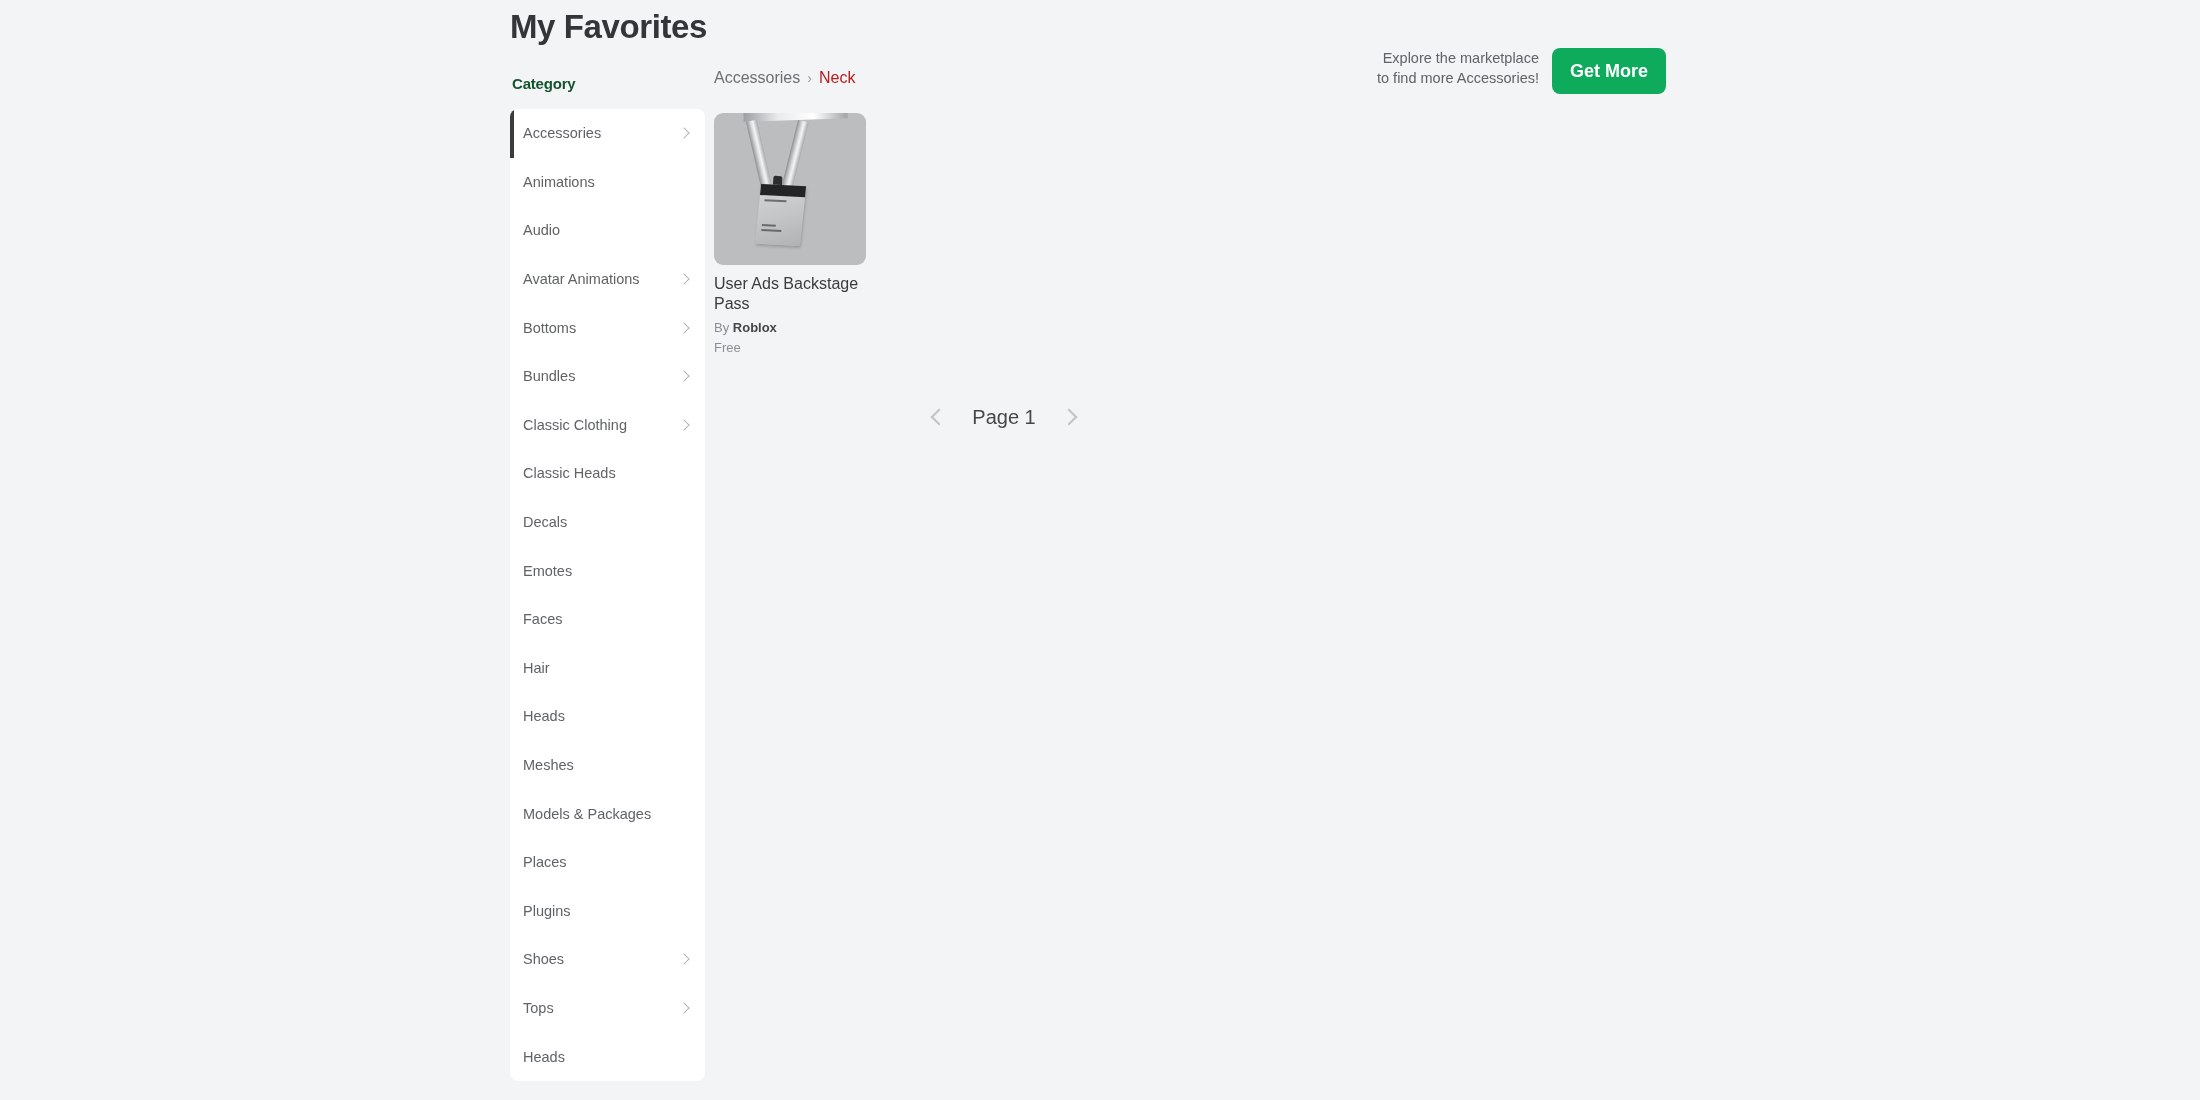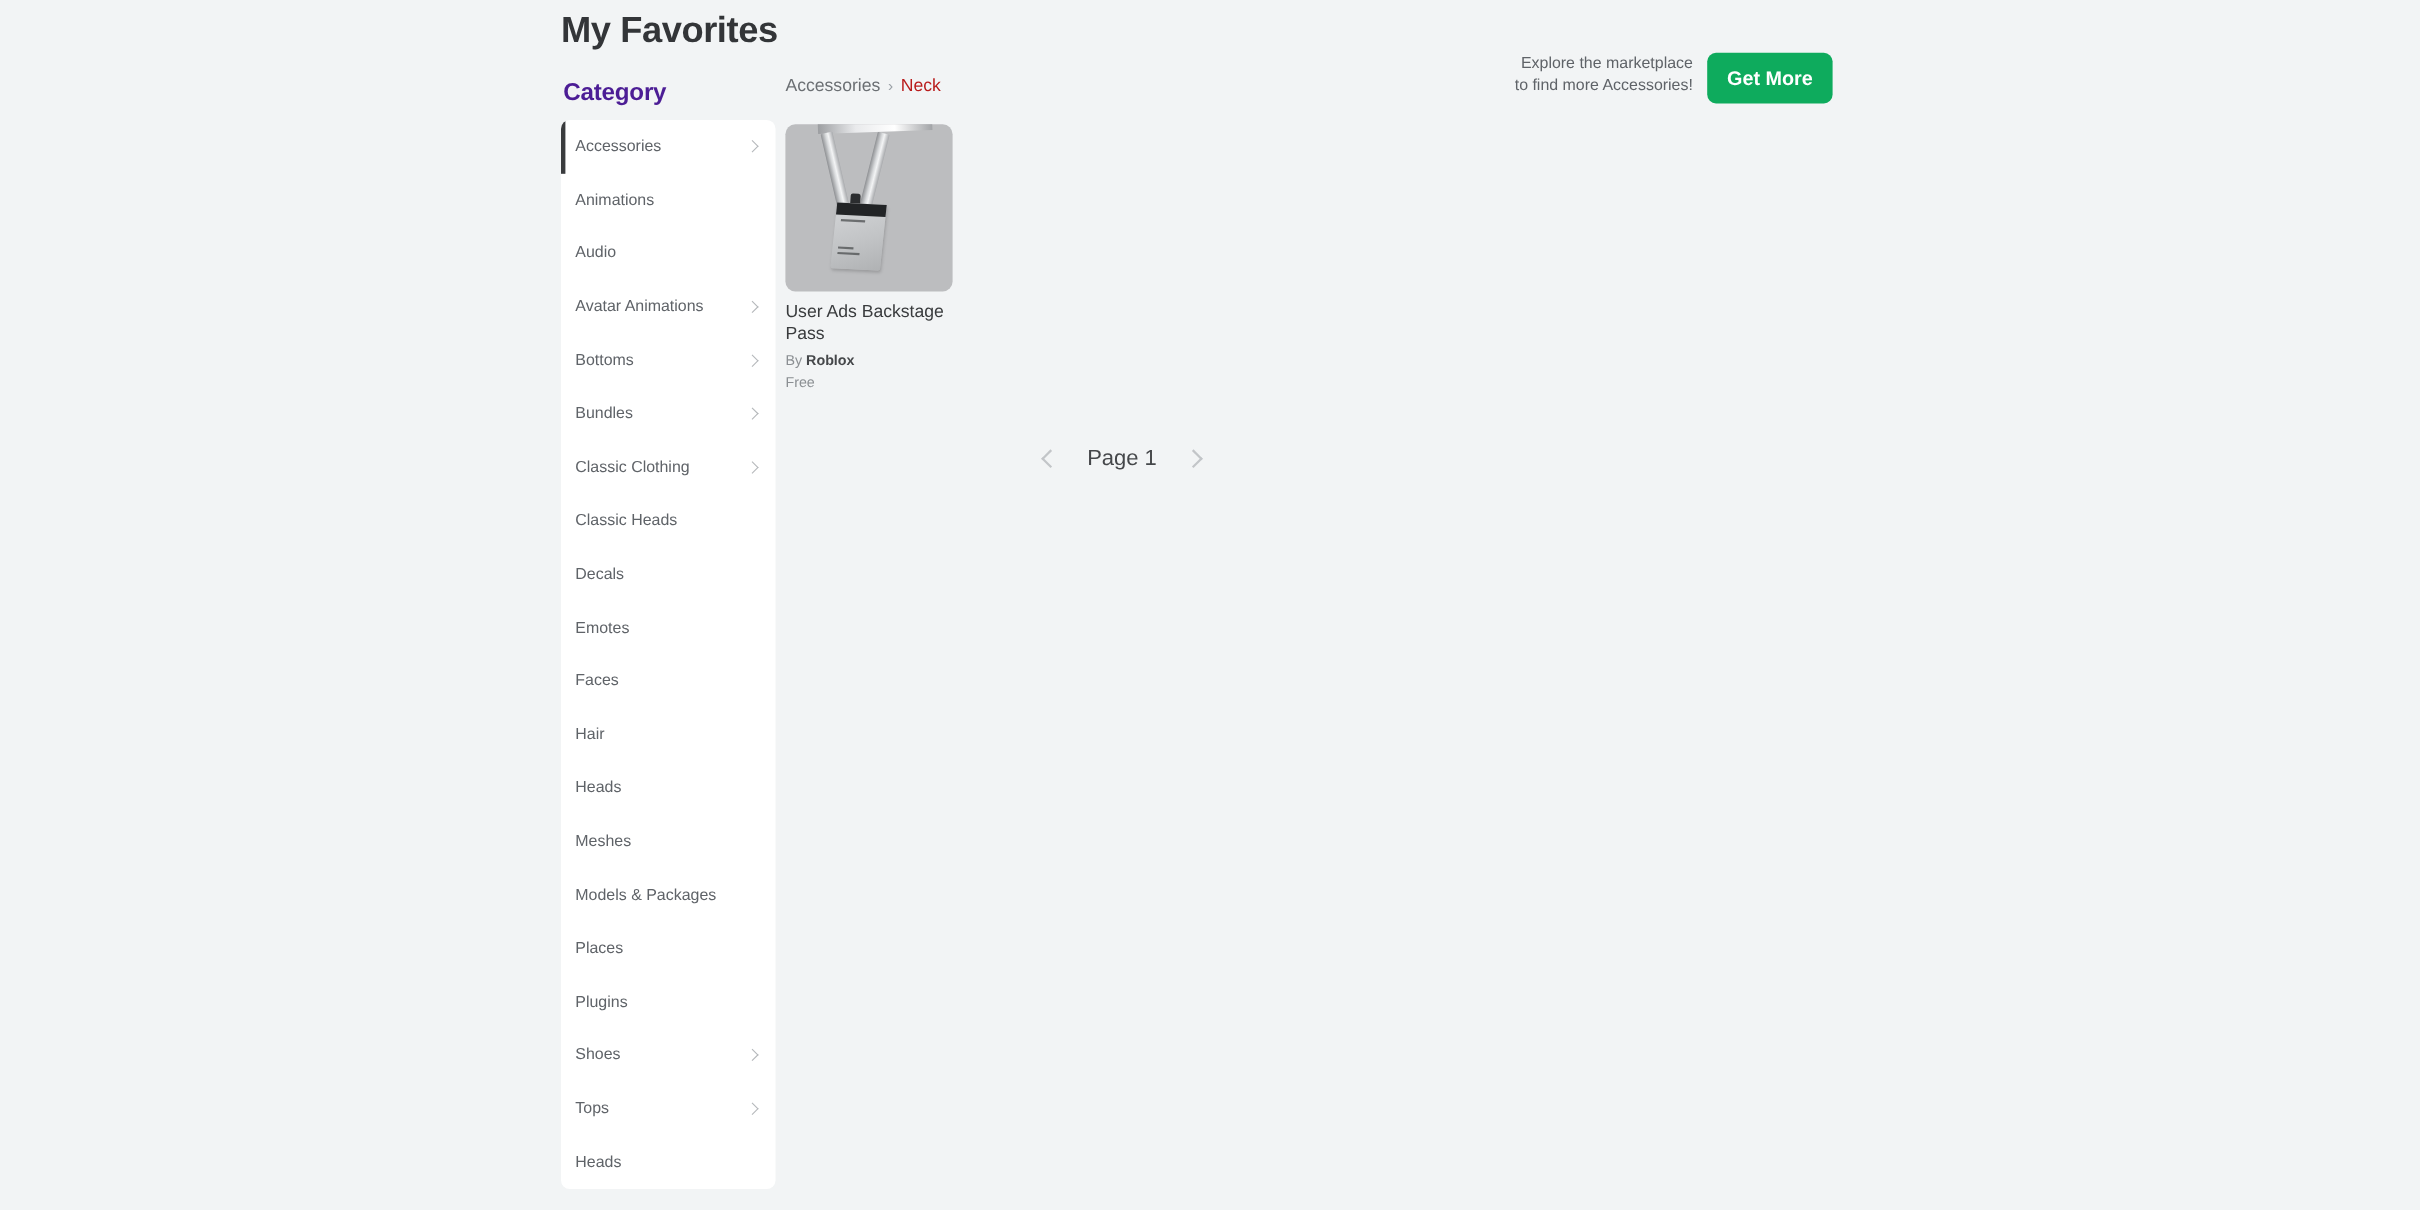--- a/index.html
+++ b/index.html
@@ -37,23 +37,23 @@
   }
 
   
   .sidebar {
     position: absolute;
     left: 510px;
     top: 70px;
     width: 195px;
   }
   .sidebar-heading {
-    font-size: 22px;
+    font-size: 15px;
     font-weight: bold;
-    color: #4c1d95;
+    color: #14532d;
     line-height: 28px;
     letter-spacing: -0.2px;
     margin: 0 0 11px 2px;
   }
   .sidebar-card {
     background: #ffffff;
     border-radius: 8px;
     width: 195px;
     padding: 0;
     overflow: hidden;
@@ -283,21 +283,21 @@
   .item-price {
     margin-top: 4px;
     font-size: 13px;
     line-height: 16px;
     color: #8b8f93;
   }
 
   
   .pagination {
     position: absolute;
-    left: 16px;
+    left: 0px;
     top: 405px;
     width: 580px;
     display: flex;
     align-items: center;
     justify-content: center;
     gap: 26px;
   }
   .page-label {
     font-size: 20px;
     color: #45474a;

